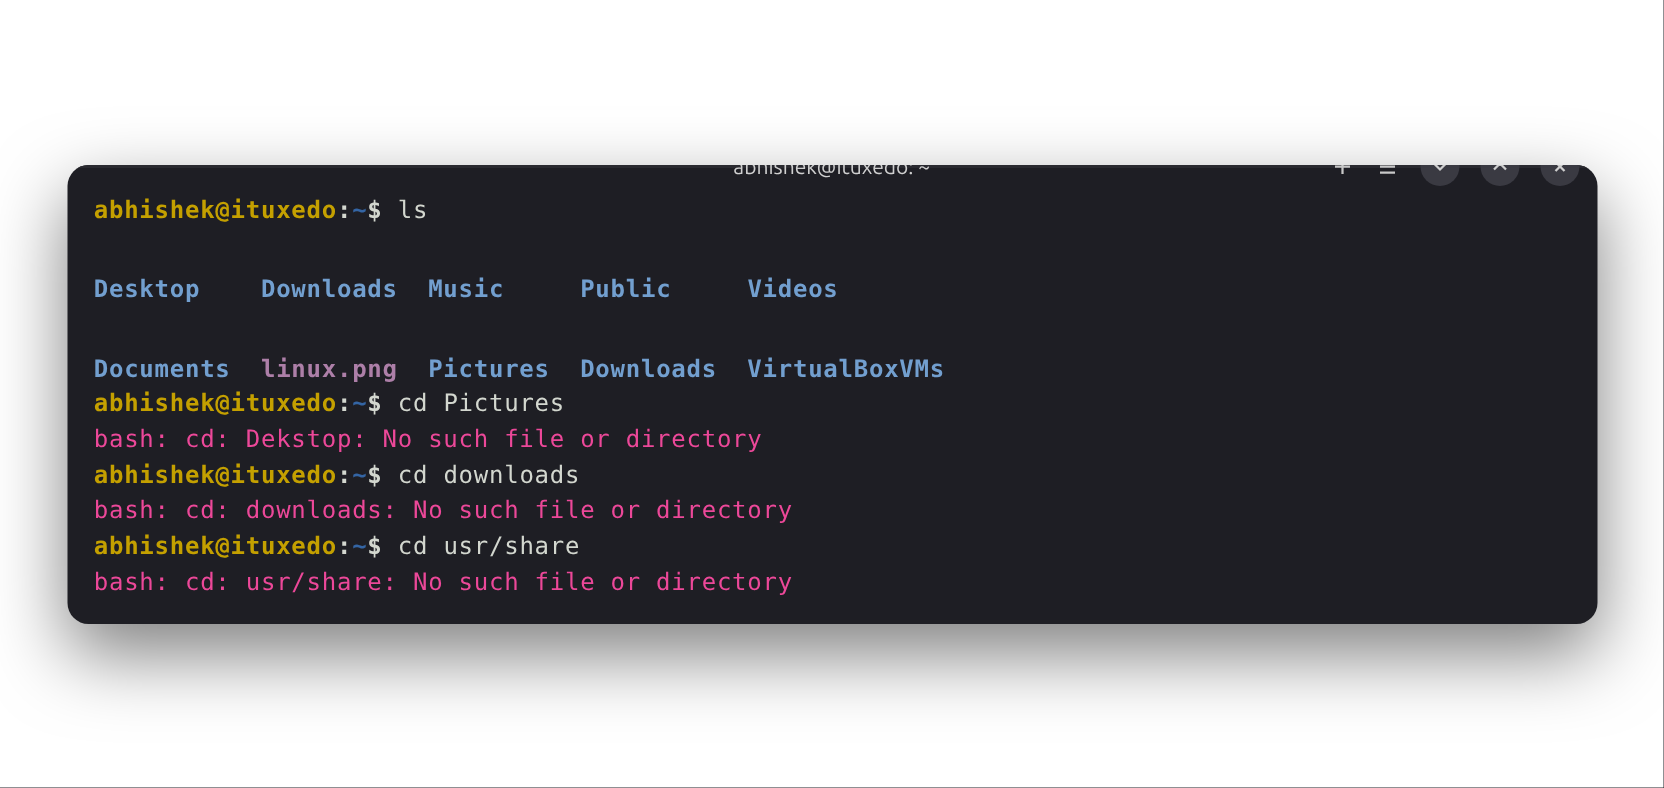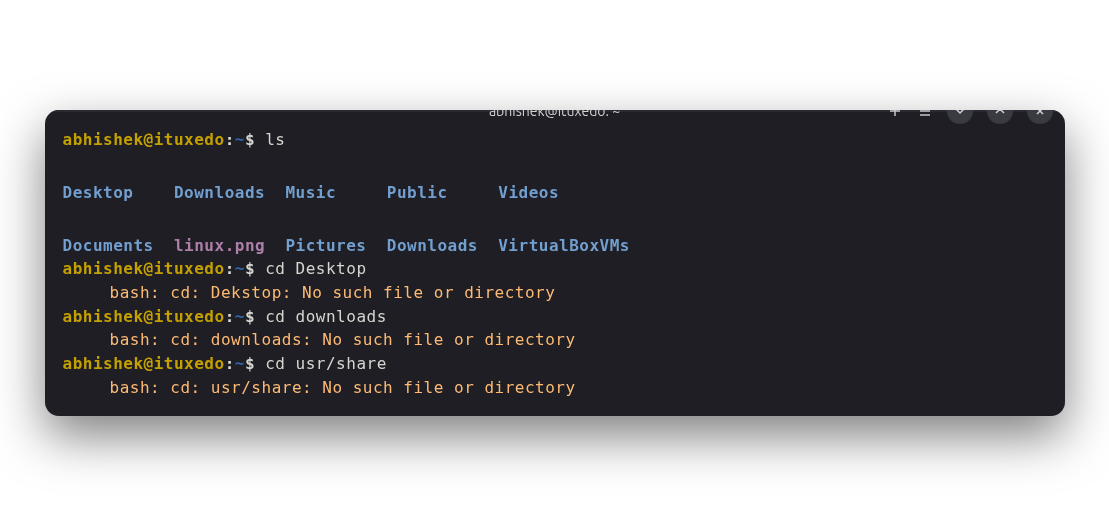--- a/index.html
+++ b/index.html
@@ -81,21 +81,21 @@
     .ls-file { color: #ad7fa8; font-weight: bold; }
     .ls-row { white-space: pre; margin-top: 29px; }
     .cursor {
       display: inline-block;
       width: 11px;
       height: 21px;
       background: #d3d7cf;
       vertical-align: text-bottom;
       margin-left: 2px;
     }
-    .err { color: #fdba74; margin-left: 47px; }
+    .err { color: #ec4899; }
   </style>
 </head>
 <body>
 
 <div class="terminal-window">
   <div class="titlebar">
     <div class="title">abhishek@ituxedo: ~</div>
     <div class="window-controls">
       <div class="tb-icon">
         <svg viewBox="0 0 12 12" stroke="currentColor" stroke-width="1.5" fill="none">
@@ -126,20 +126,20 @@
             <line x1="9" y1="3" x2="3" y2="9"></line>
           </svg>
       </div>
     </div>
   </div>
 
   <div class="terminal-body">
     <div class="line"><span class="prompt-user">abhishek@ituxedo</span><span class="prompt-sep">:</span><span class="prompt-path">~</span><span class="prompt-symbol">$</span> <span class="cmd">ls</span></div>
     <div class="ls-row"><span class="ls-dir">Desktop</span>    <span class="ls-dir">Downloads</span>  <span class="ls-dir">Music</span>     <span class="ls-dir">Public</span>     <span class="ls-dir">Videos</span></div>
     <div class="ls-row"><span class="ls-dir">Documents</span>  <span class="ls-file">linux.png</span>  <span class="ls-dir">Pictures</span>  <span class="ls-dir">Downloads</span>  <span class="ls-dir">VirtualBoxVMs</span></div>
-    <div class="line"><span class="prompt-user">abhishek@ituxedo</span><span class="prompt-sep">:</span><span class="prompt-path">~</span><span class="prompt-symbol">$</span> <span class="cmd">cd Desktop</span></div>
+    <div class="line"><span class="prompt-user">abhishek@ituxedo</span><span class="prompt-sep">:</span><span class="prompt-path">~</span><span class="prompt-symbol">$</span> <span class="cmd">cd Pictures</span></div>
     <div class="line err">bash: cd: Dekstop: No such file or directory</div>
     <div class="line"><span class="prompt-user">abhishek@ituxedo</span><span class="prompt-sep">:</span><span class="prompt-path">~</span><span class="prompt-symbol">$</span> <span class="cmd">cd downloads</span></div>
     <div class="line err">bash: cd: downloads: No such file or directory</div>
     <div class="line"><span class="prompt-user">abhishek@ituxedo</span><span class="prompt-sep">:</span><span class="prompt-path">~</span><span class="prompt-symbol">$</span> <span class="cmd">cd usr/share</span></div>
     <div class="line err">bash: cd: usr/share: No such file or directory</div>
   </div>
 </div>
 
 </body></html>

